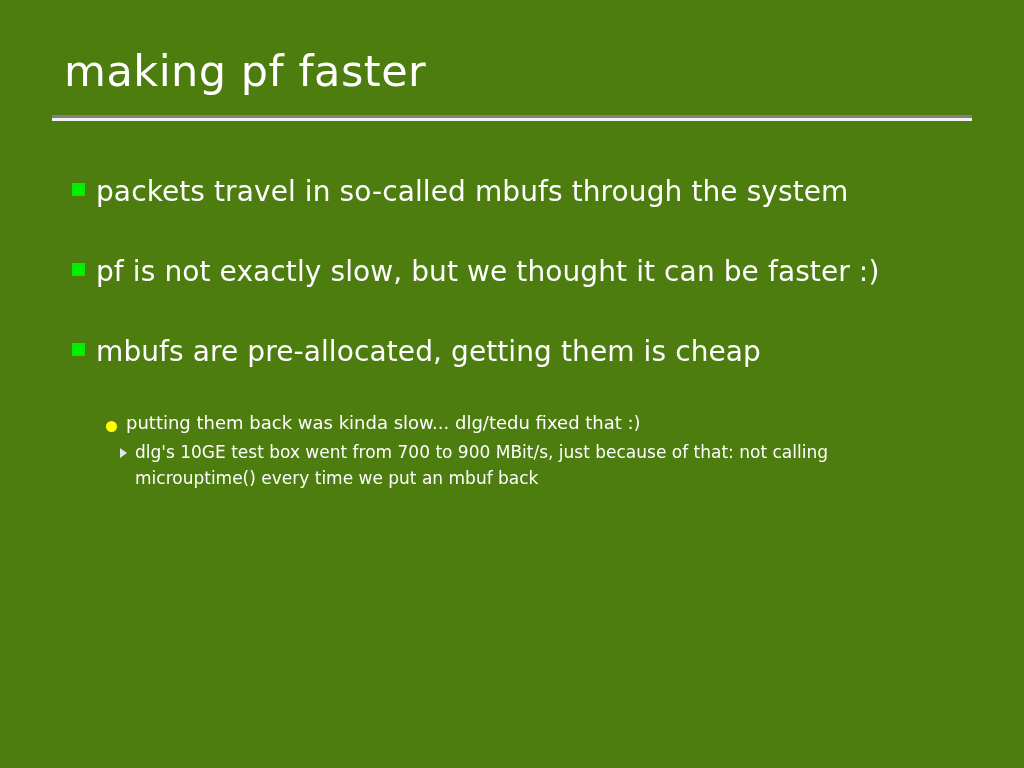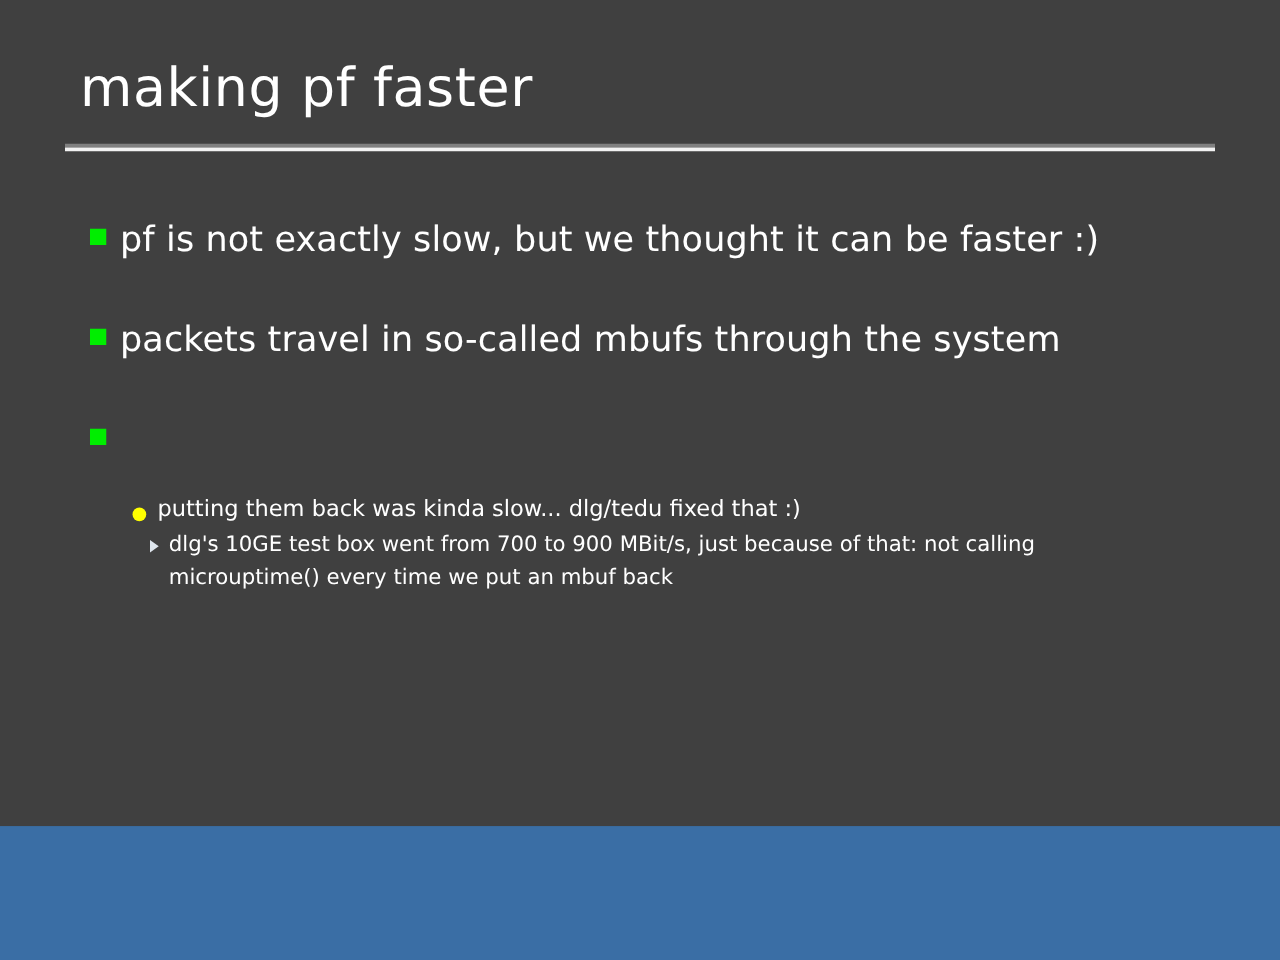--- a/index.html
+++ b/index.html
@@ -5,22 +5,22 @@
 <style>
   html, body {
     margin: 0;
     padding: 0;
     background: #3a6ea5;
   }
 
   .slide {
     position: relative;
     width: 1024px;
-    height: 661px;
-    background: #404040;
+    height: 768px;
+    background: #4d7c0f;
     overflow: hidden;
     font-family: "DejaVu Sans", sans-serif;
     -webkit-font-smoothing: antialiased;
   }
 
   
   .title-block {
     position: absolute;
     left: 52px;
     top: 46px;
@@ -142,30 +142,31 @@
   <div class="title-block">
     <h1 class="slide-title">making pf faster</h1>
   </div>
 
   <div class="title-rule"></div>
 
   <div class="body-block">
 
     <div class="bullet lvl1">
       <span class="marker"></span>
+      <span class="btext">packets travel in so-called mbufs through the system</span>
+    </div>
+
+    <div class="bullet lvl1">
+      <span class="marker"></span>
       <span class="btext">pf is not exactly slow, but we thought it can be faster :)</span>
     </div>
 
     <div class="bullet lvl1">
       <span class="marker"></span>
-      <span class="btext">packets travel in so-called mbufs through the system</span>
-    </div>
-
-    <div class="bullet lvl1">
-      <span class="marker"></span>
+      <span class="btext">mbufs are pre-allocated, getting them is cheap</span>
     </div>
 
     <div class="sub-group">
 
       <div class="bullet lvl2">
         <span class="marker"></span>
         <span class="btext">putting them back was kinda slow... dlg/tedu fixed that :)</span>
       </div>
 
       <div class="bullet lvl3">

